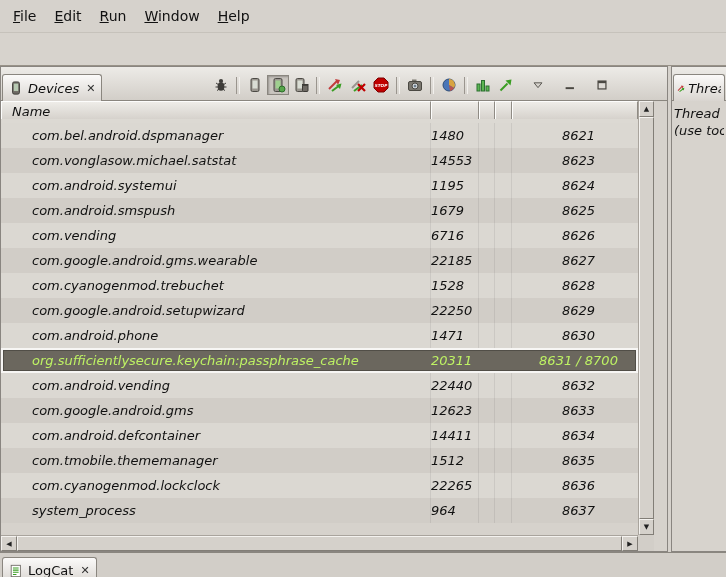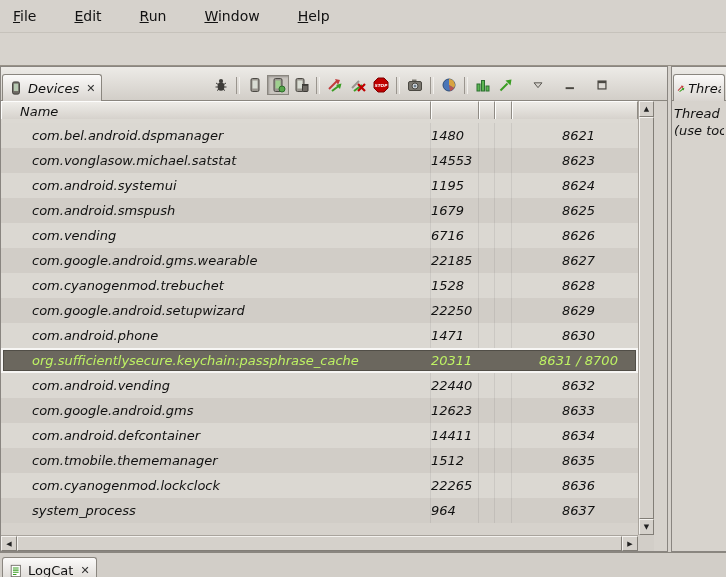--- a/index.html
+++ b/index.html
@@ -5,21 +5,21 @@
   html,body{margin:0;padding:0;}
   body{
     width:726px;height:577px;overflow:hidden;
     background:#d6d2cc;color:#111;
     font-family:"DejaVu Sans","Liberation Sans",sans-serif;
     font-size:13px;
     -webkit-user-select:none;user-select:none;
   }
   
   .menubar{height:27px;box-sizing:border-box;display:flex;align-items:center;
-    padding:16px 4px;background:#d6d2cc;border-bottom:1px solid #c6c2bb;font-size:14px;gap:20px;}
+    padding:16px 4px;background:#d6d2cc;border-bottom:1px solid #c6c2bb;font-size:14px;}
   .menu-item{padding:3px 9px;cursor:default;}
   .menu-item u{text-decoration:underline;}
   
   .toolbar-strip{height:33px;box-sizing:border-box;background:#d7d3cd;border-bottom:1px solid #989288;}
   
   .main{display:flex;height:486px;font-style:italic;}
   .devices-panel{width:668px;box-sizing:border-box;border:1px solid #898580;
     background:#d6d2cc;display:flex;flex-direction:column;}
   .sash{width:3px;}
   .threads-panel{flex:1;min-width:0;box-sizing:border-box;border:1px solid #898580;border-right:none;
@@ -39,21 +39,21 @@
     border:1px solid transparent;box-sizing:border-box;}
   .tbtn.pressed{border:1px solid #8a867f;background:#c9c5bf;box-shadow:inset 1px 1px 2px rgba(0,0,0,.25);}
   .tsep{width:2px;height:17px;margin:0 3px;border-left:1px solid #9a958e;border-right:1px solid #f2f0ed;}
   .wingap{margin-left:9px;}
   
   .table-wrap{flex:1;position:relative;margin-right:13px;background:#d6d2cc;overflow:hidden;}
   .thead{display:flex;height:21px;width:637px;box-sizing:border-box;}
   .hcell{box-sizing:border-box;background:linear-gradient(#eeece8,#d3cfc9);
     border-top:1px solid #fdfdfc;border-left:1px solid #fdfdfc;
     border-right:1px solid #8f8b84;border-bottom:1px solid #8f8b84;
-    line-height:19px;padding:0 18px;overflow:hidden;white-space:nowrap;}
+    line-height:19px;padding:0 10px;overflow:hidden;white-space:nowrap;}
   .hcell.name{width:430px;}
   .hcell.pid{width:48px;}
   .hcell.c3{width:16px;padding:0;}
   .hcell.c4{width:17px;padding:0;}
   .hcell.port{flex:1;}
   .tbody{position:absolute;top:18px;left:0;width:637px;bottom:16px;overflow:hidden;background:#d6d2cc;}
   .sliver{height:4px;background:#dcd9d3;}
   .row{display:flex;height:25px;line-height:25px;}
   .rows div:nth-of-type(odd){background:#dbd8d2;}
   .rows div:nth-of-type(even){background:#d1cdc7;}

